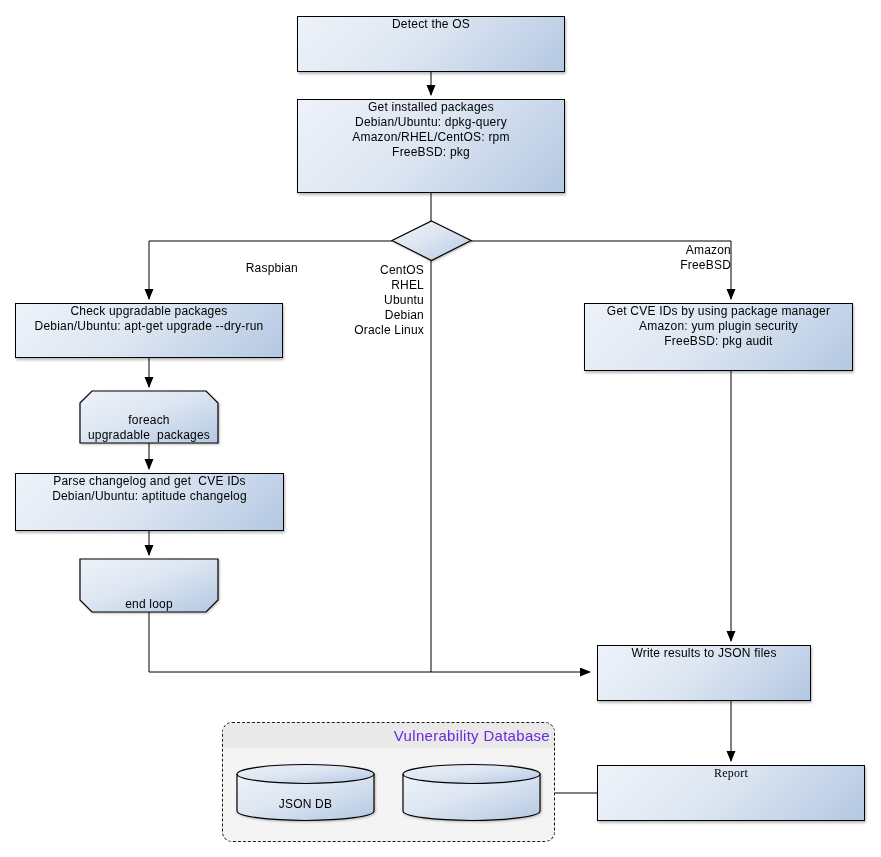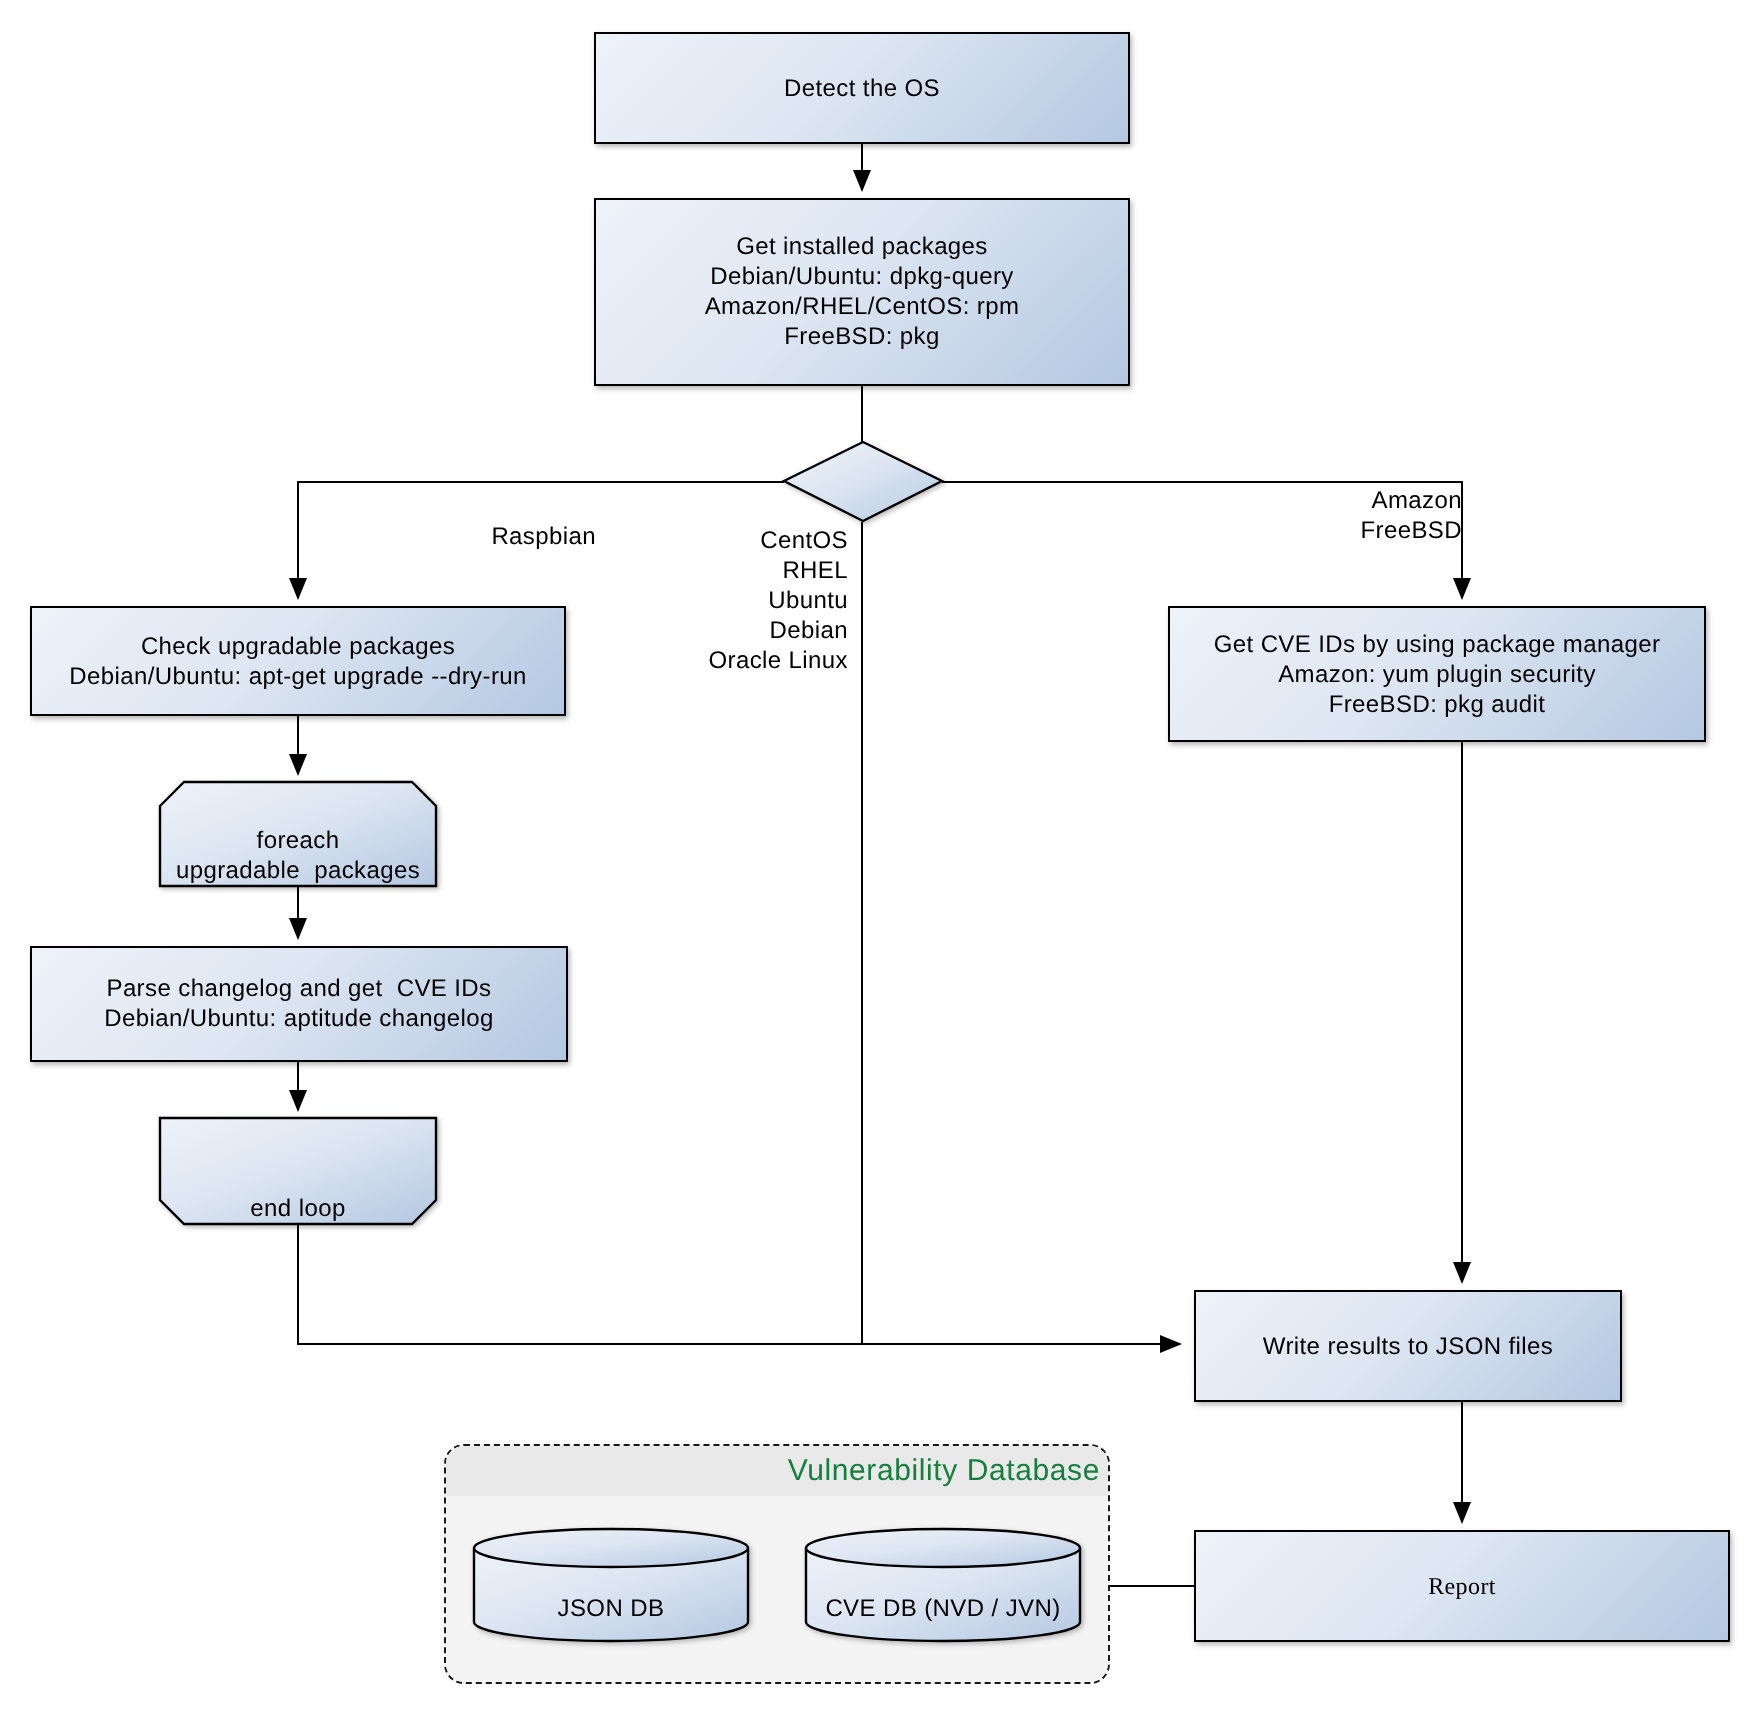--- a/index.html
+++ b/index.html
@@ -7,21 +7,21 @@
     position:relative;width:881px;height:857px;background:#ffffff;overflow:hidden;
     font-family:"Liberation Sans", sans-serif;color:#000;
   }
   .overlay{position:absolute;left:0;top:0;width:881px;height:857px;z-index:2;}
   .shape{filter:drop-shadow(1px 1.5px 1.2px rgba(0,0,0,0.28));}
   .box{
     position:absolute;z-index:3;box-sizing:border-box;
     border:1px solid #000;
     background:linear-gradient(135deg,#eef2f9 0%,#dde6f2 45%,#b4c8e2 100%);
     box-shadow:1px 1.5px 2.5px rgba(0,0,0,0.28);
-    display:flex;align-items:center;justify-content:center;text-align:center;
+    display:flex;justify-content:center;text-align:center;
   }
   .lbl{
     font-size:12px;line-height:15px;letter-spacing:0.2px;
     white-space:pre-wrap;text-align:center;
   }
   .txt-overlay{
     position:absolute;z-index:4;display:flex;align-items:flex-end;justify-content:center;
     text-align:center;pointer-events:none;
   }
   .edge-label{position:absolute;z-index:3;font-size:12px;line-height:15px;
@@ -45,21 +45,21 @@
   .l-amazon  {left:631px;top:243px;width:100px;}
   
   .vdb{
     position:absolute;z-index:1;left:222px;top:722px;width:333px;height:120px;
     box-sizing:border-box;border:1.5px dashed #1a1a1a;border-radius:10px;
     background:#f4f4f4;overflow:hidden;
   }
   .vdb-band{
     height:25px;background:#e9e9e9;display:flex;align-items:center;
     justify-content:flex-end;padding-right:4px;
-    font-size:15px;letter-spacing:0.3px;color:#15803d;
+    font-size:15px;letter-spacing:0.3px;color:#6d28d9;
   }
 </style>
 </head>
 <body>
 
 <div class="canvas">
 
   <div class="vdb">
     <div class="vdb-band">
       <span>Vulnerability Database</span>
@@ -147,23 +147,20 @@
   <div class="txt-overlay t-foreach">
     <div class="lbl">foreach
 upgradable  packages</div>
   </div>
   <div class="txt-overlay t-endloop">
     <div class="lbl">end loop</div>
   </div>
   <div class="txt-overlay t-oval">
     <div class="lbl">JSON DB</div>
   </div>
-  <div class="txt-overlay t-cve">
-    <div class="lbl">CVE DB (NVD / JVN)</div>
-  </div>
 
   <div class="edge-label l-raspbian">Raspbian</div>
   <div class="edge-label l-oslist">CentOS
 RHEL
 Ubuntu
 Debian
 Oracle Linux</div>
   <div class="edge-label l-amazon">Amazon
 FreeBSD</div>
 

